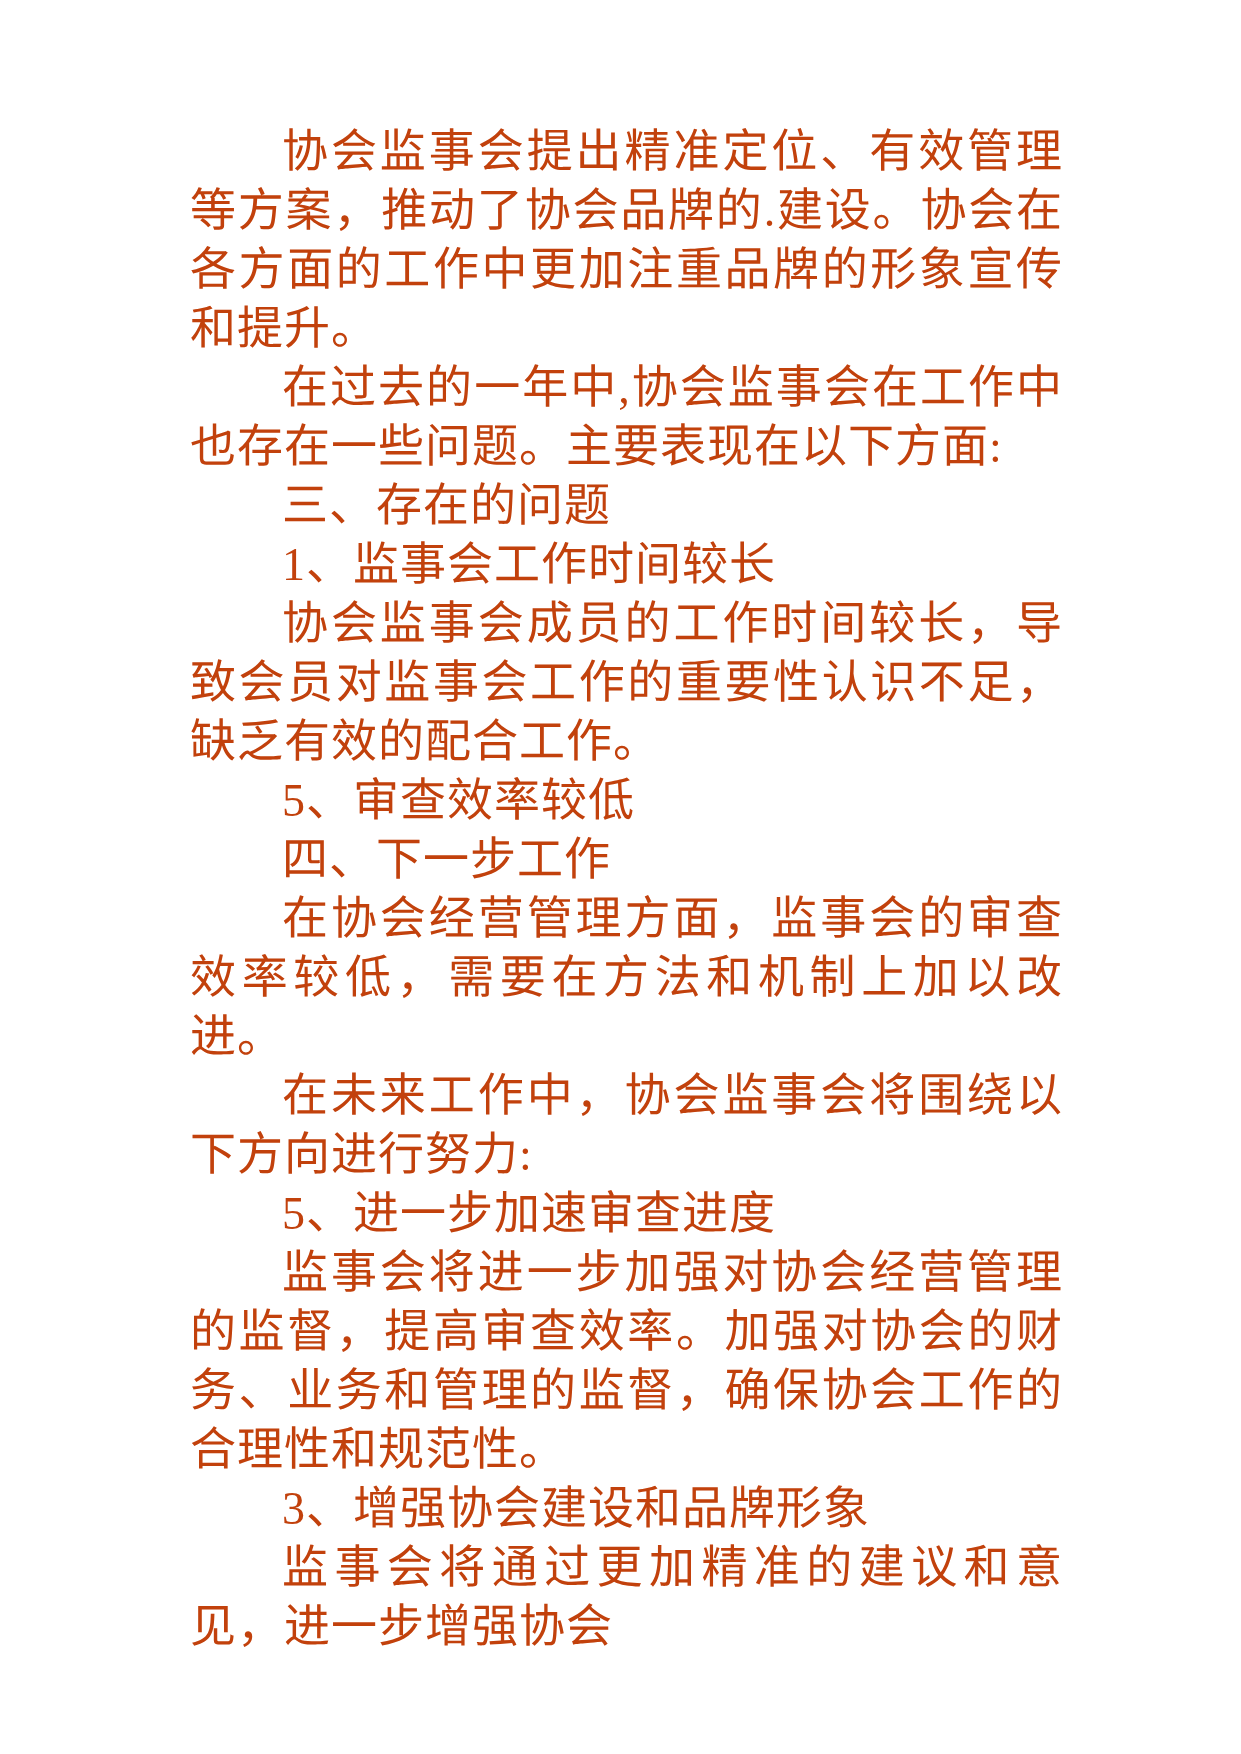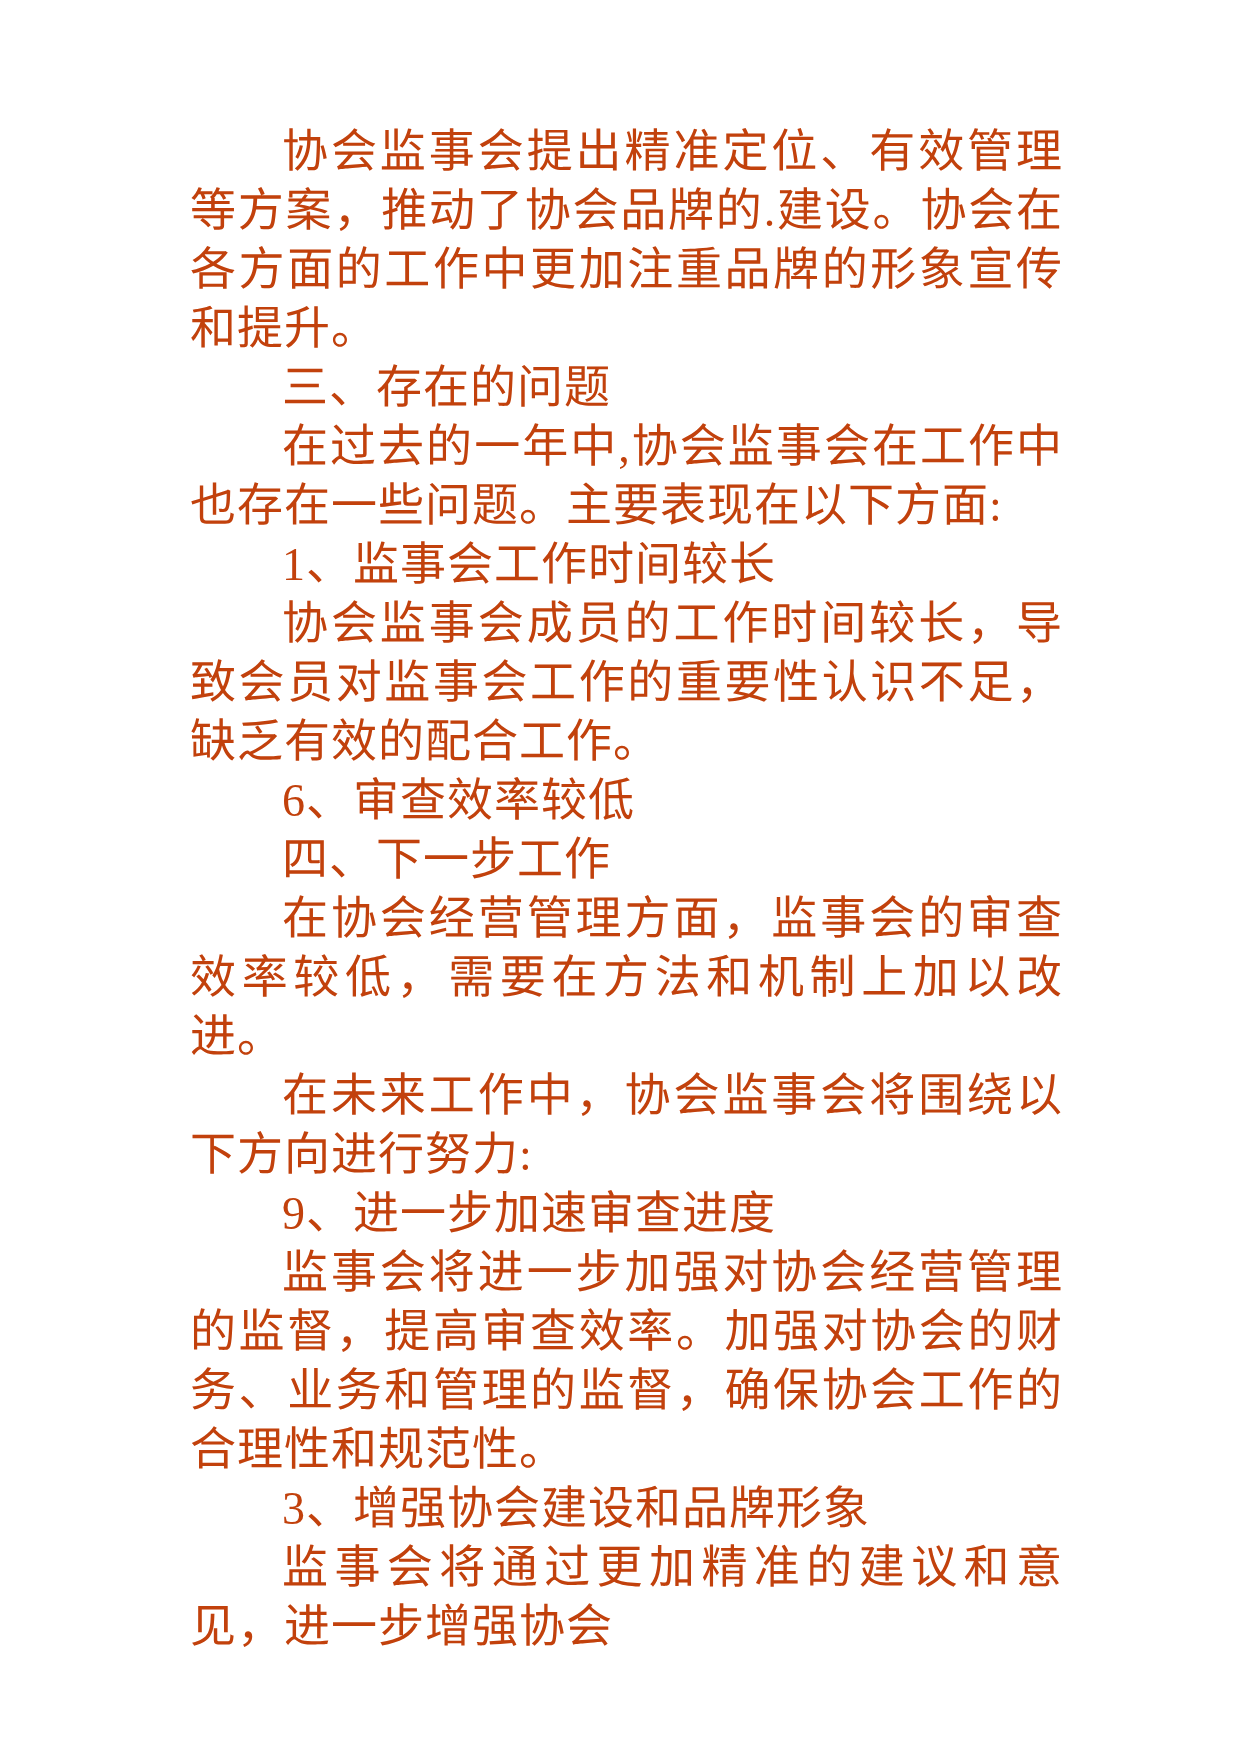--- a/index.html
+++ b/index.html
@@ -33,26 +33,26 @@
     padding: 0;
     text-indent: 2em;
   }
 </style>
 </head>
 <body>
 
 <div class="page" lang="zh-CN">
   <div class="text-body">
     <p>协会监事会提出精准定位、有效管理等方案，推动了协会品牌的.建设。协会在各方面的工作中更加注重品牌的形象宣传和提升。</p>
+    <p>在过去的一年中,协会监事会在工作中也存在一些问题。主要表现在以下方面:</p>
     <p>三、存在的问题</p>
-    <p>在过去的一年中,协会监事会在工作中也存在一些问题。主要表现在以下方面:</p>
     <p>1、监事会工作时间较长</p>
     <p>协会监事会成员的工作时间较长，导致会员对监事会工作的重要性认识不足，缺乏有效的配合工作。</p>
-    <p>6、审查效率较低</p>
+    <p>5、审查效率较低</p>
     <p>四、下一步工作</p>
     <p>在协会经营管理方面，监事会的审查效率较低，需要在方法和机制上加以改进。</p>
     <p>在未来工作中，协会监事会将围绕以下方向进行努力:</p>
-    <p>9、进一步加速审查进度</p>
+    <p>5、进一步加速审查进度</p>
     <p>监事会将进一步加强对协会经营管理的监督，提高审查效率。加强对协会的财务、业务和管理的监督，确保协会工作的合理性和规范性。</p>
     <p>3、增强协会建设和品牌形象</p>
     <p>监事会将通过更加精准的建议和意见，进一步增强协会</p>
   </div>
 </div>
 
 </body></html>

